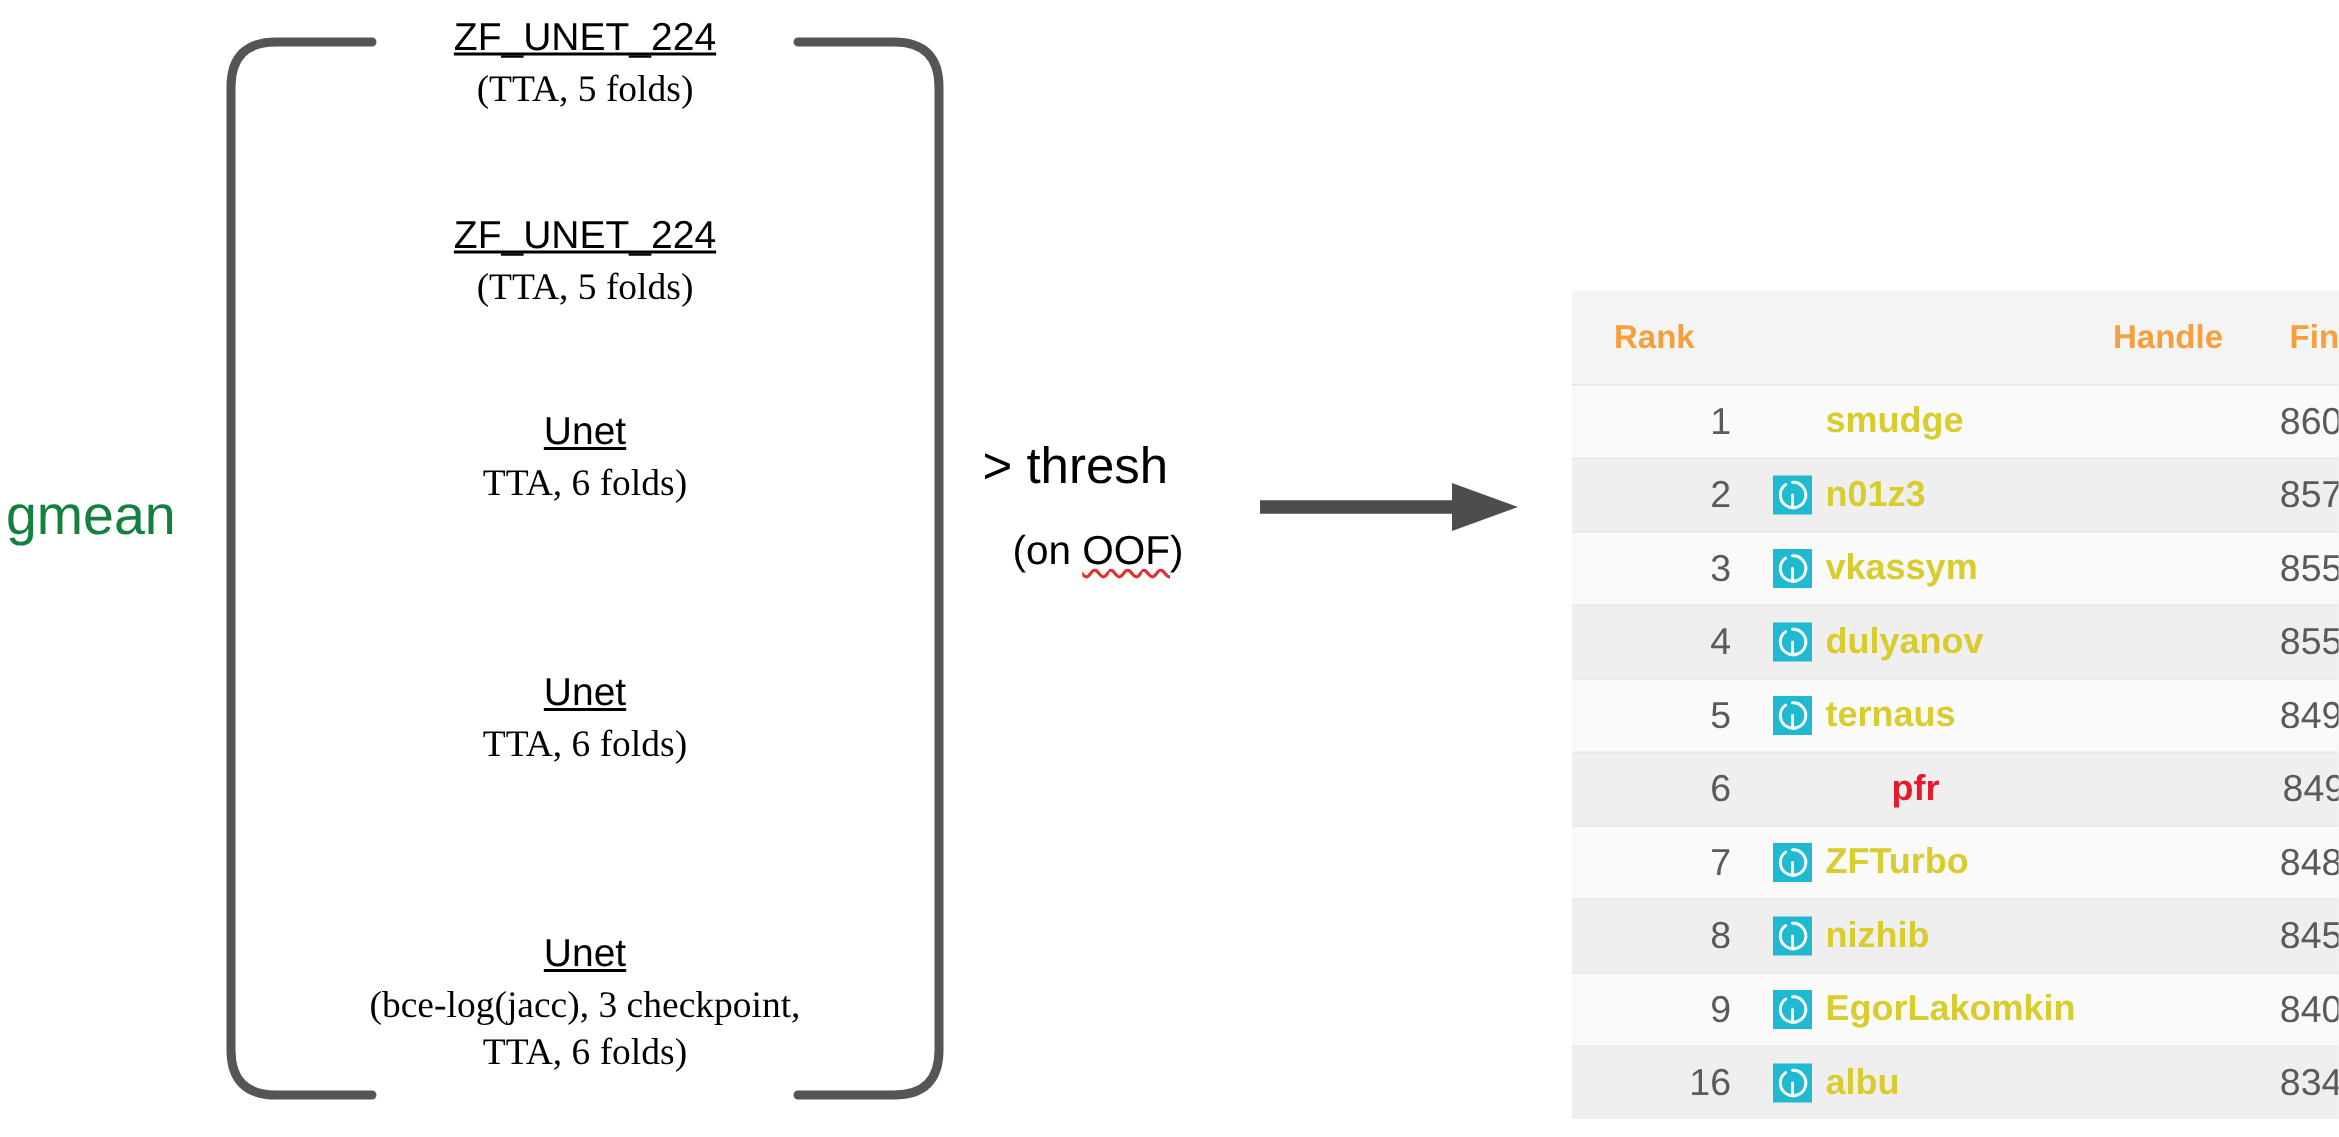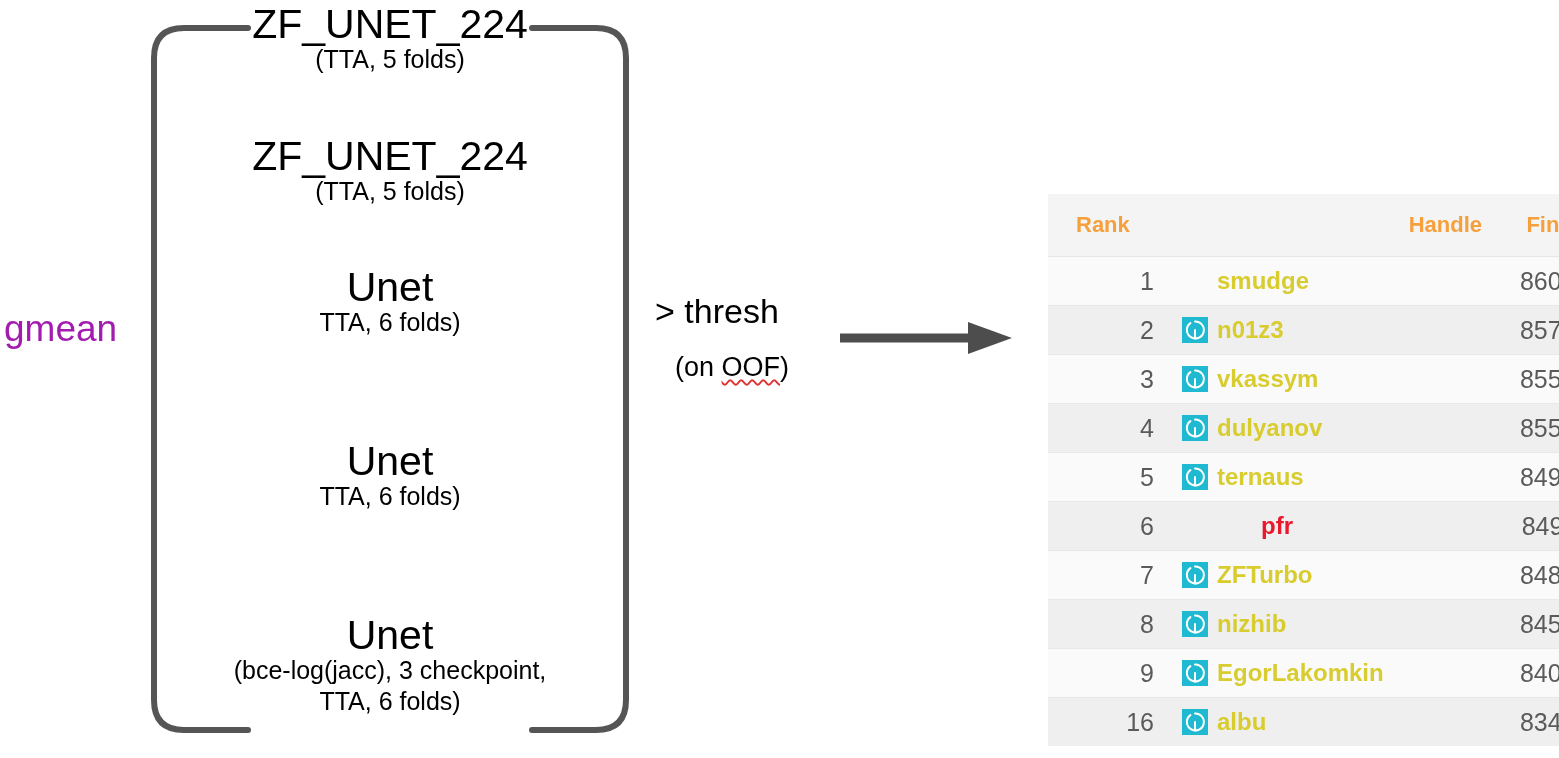--- a/index.html
+++ b/index.html
@@ -13,24 +13,24 @@
     position: relative;
     overflow: hidden;
     font-family: "Liberation Sans", sans-serif;
     color: #000;
   }
 
   
   #gmean-label {
     position: absolute;
     left: 4px;
-    top: 310px;
+    top: 325px;
     font-size: 37px;
     line-height: 1;
-    color: #a21caf;
+    color: #15803d;
     white-space: nowrap;
   }
 
   
   #bracket {
     position: absolute;
     left: 148px;
     top: 22px;
     width: 484px;
     height: 714px;
@@ -43,29 +43,31 @@
     top: 0px;
     width: 460px;
     height: 758px;
   }
   .member {
     position: absolute;
     width: 460px;
     text-align: center;
   }
   .member-name {
-    font-size: 41px;
+    font-size: 26px;
     line-height: 40px;
     color: #000;
     white-space: nowrap;
+    text-decoration: underline;
   }
   .member-detail {
     font-size: 25px;
     line-height: 31px;
     color: #000;
+    font-family: Liberation Serif, serif;
   }
   .m0 { top: 4px; }
   .m1 { top: 136px; }
   .m2 { top: 267px; }
   .m3 { top: 441px; }
   .m4 { top: 615px; }
 
   
   #thresh-group {
     position: absolute;

